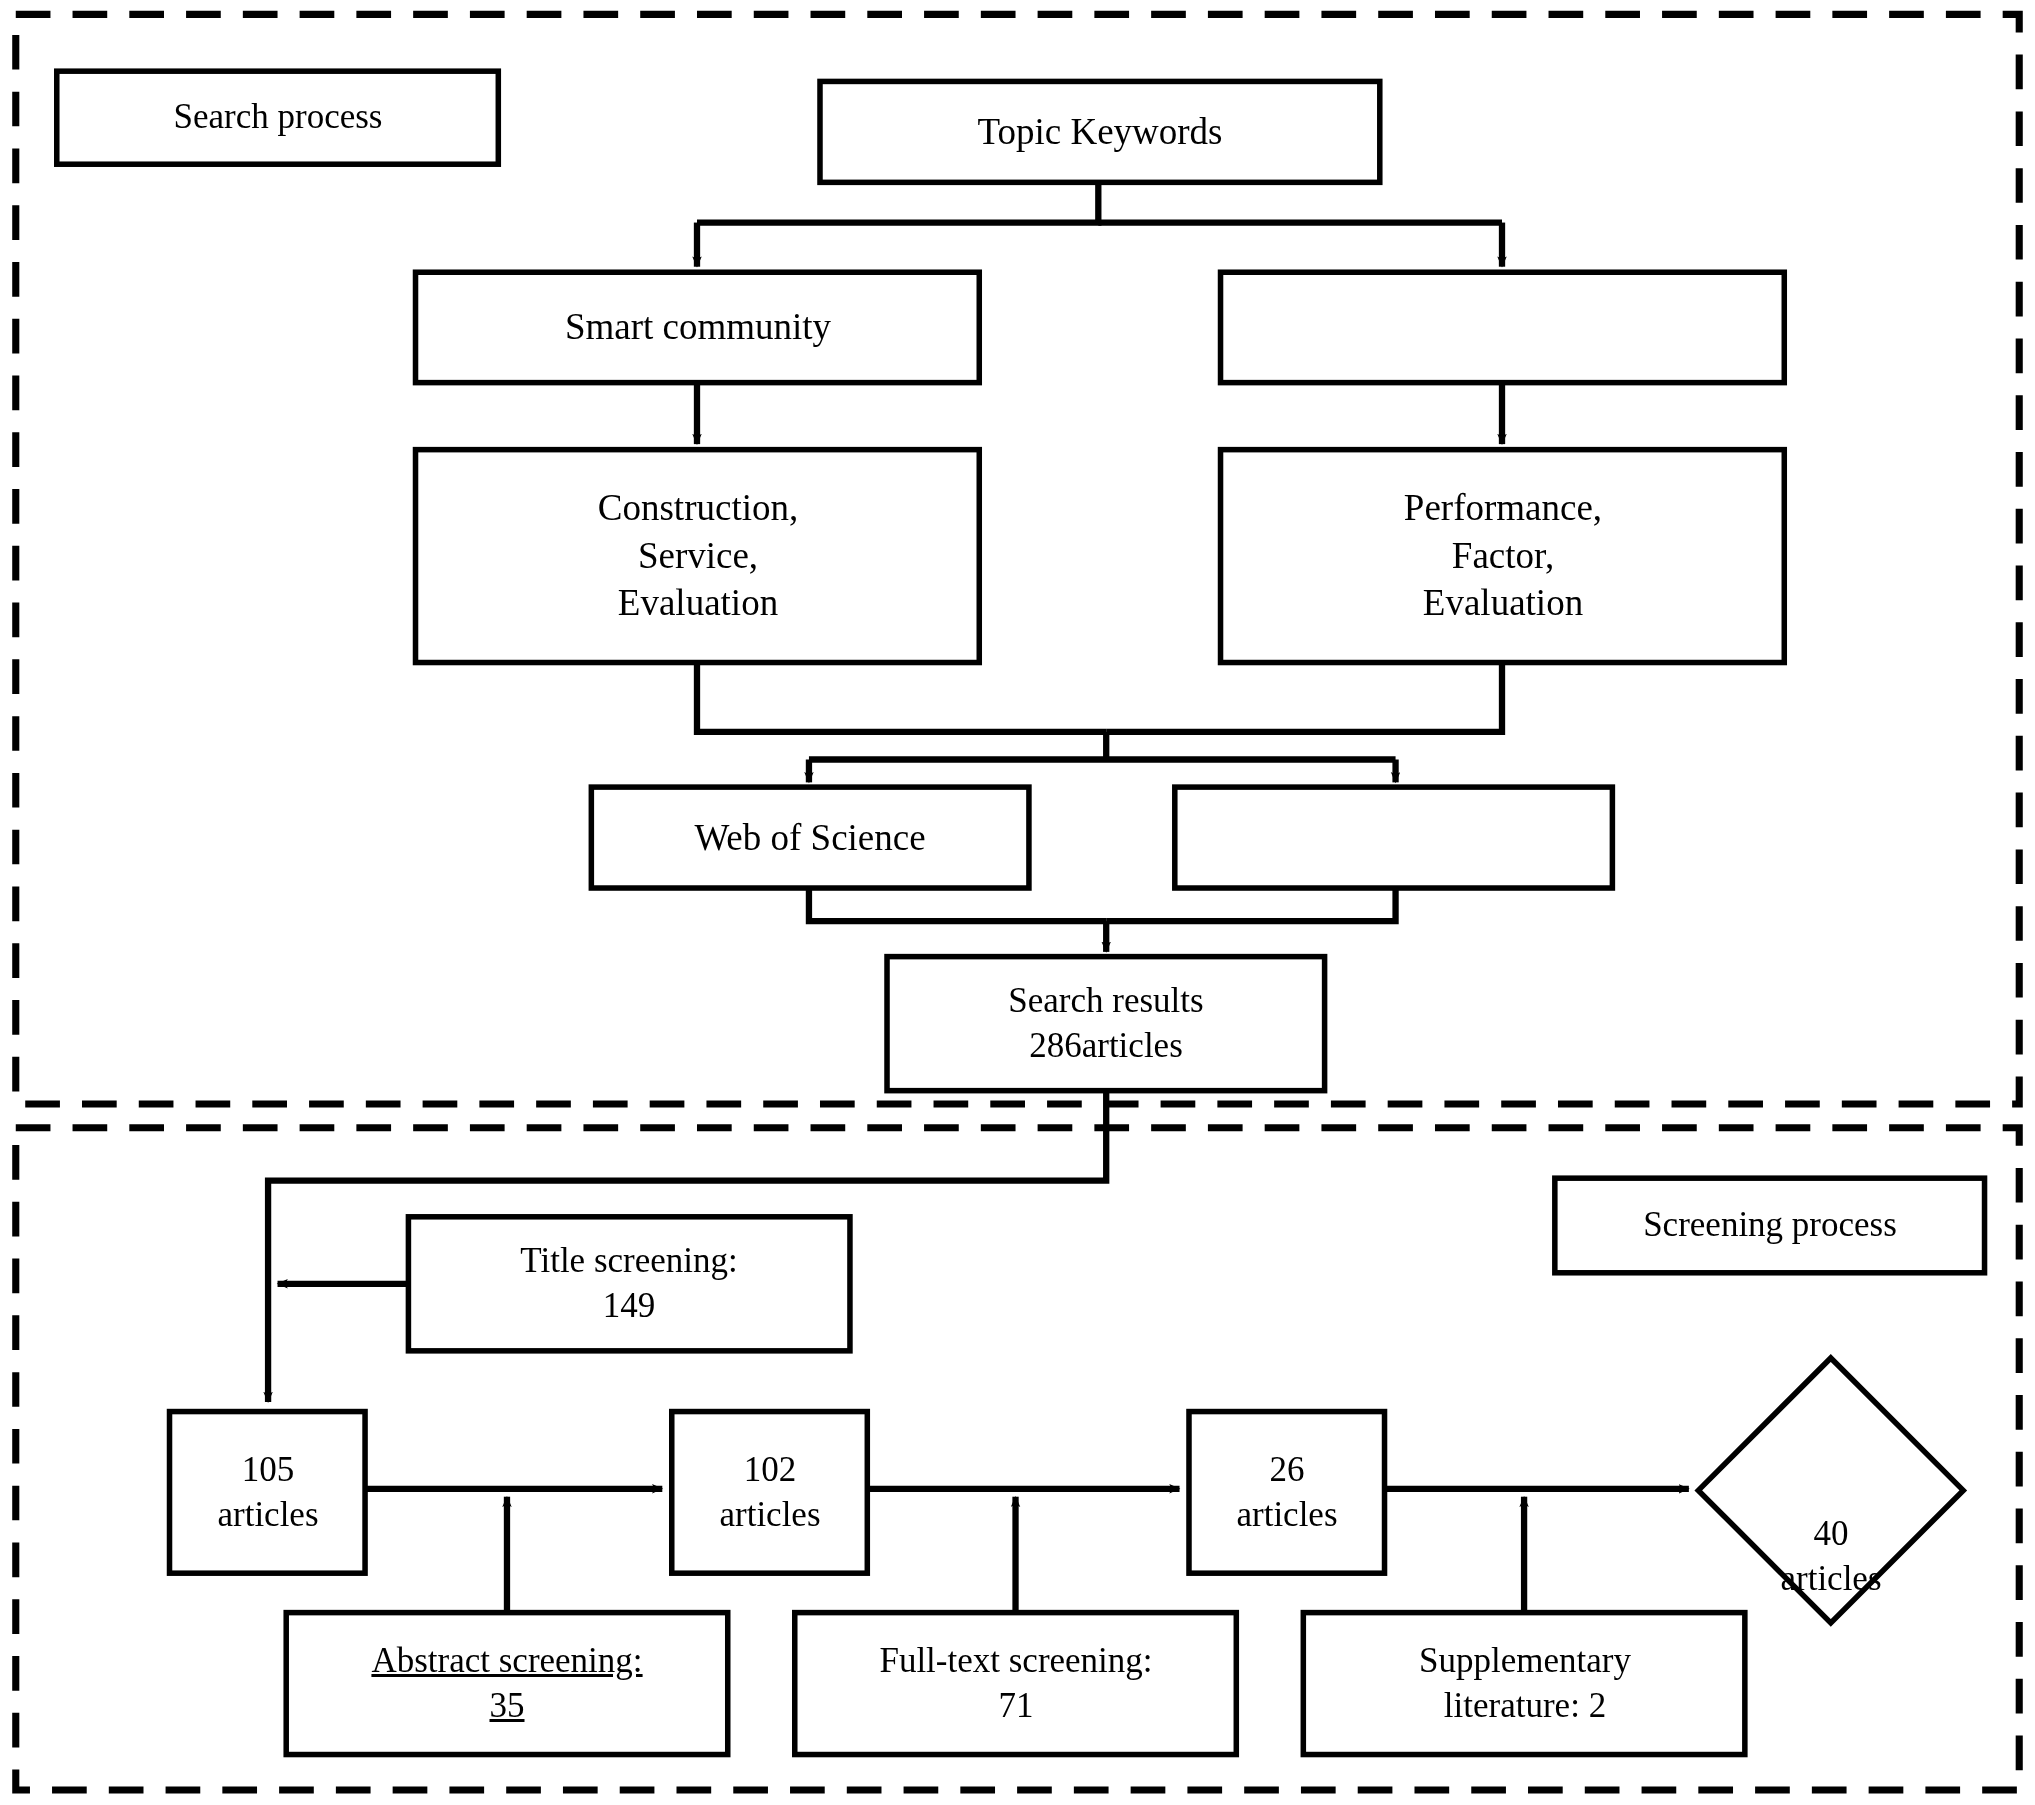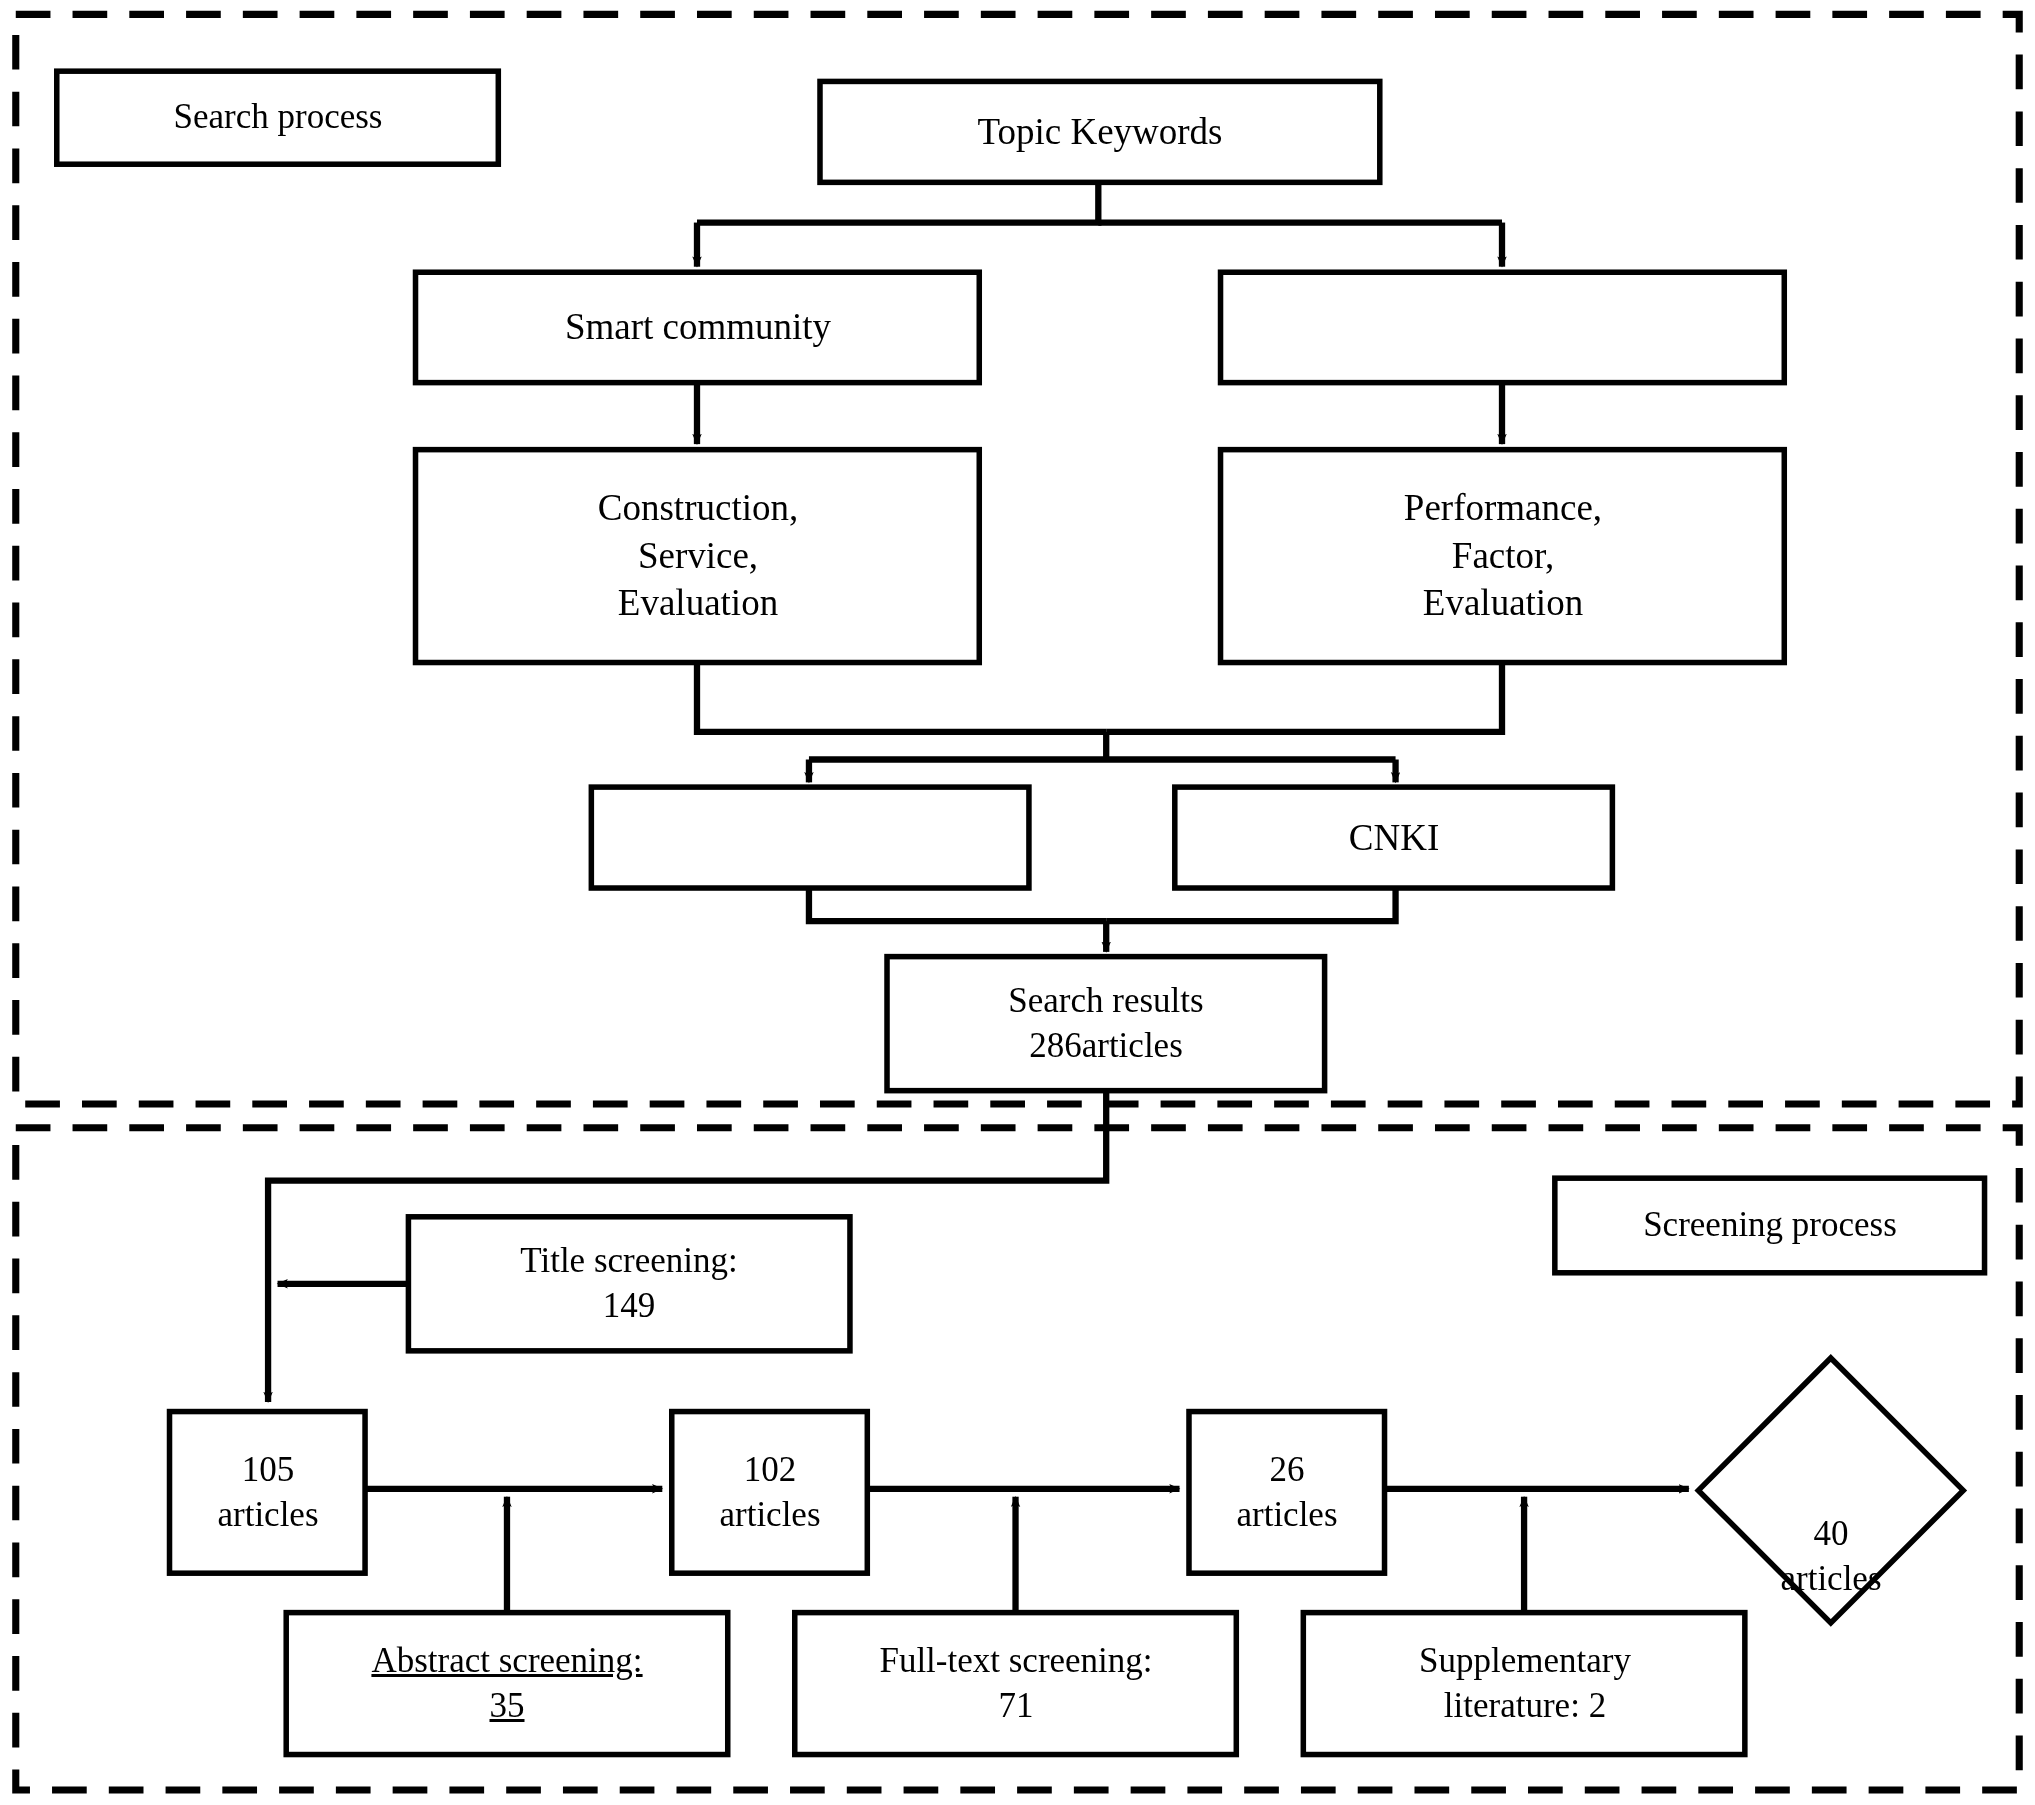--- a/index.html
+++ b/index.html
@@ -119,22 +119,22 @@
 
 
   <div class="nodelabel fs-lg" style="left:416px; top:449px; width:564px; height:213px;">Construction,
 Service,
 Evaluation</div>
 
   <div class="nodelabel fs-lg" style="left:1221px; top:449px; width:564px; height:213px;">Performance,
 Factor,
 Evaluation</div>
 
+  <div class="nodelabel fs-lg" style="left:591px; top:787px; width:438px; height:101px;">Web of Science</div>
 
-  <div class="nodelabel fs-lg" style="left:1175px; top:787px; width:438px; height:101px;">CNKI</div>
 
   <div class="nodelabel fs-md" style="left:887px; top:957px; width:438px; height:134px;">Search results
 286articles</div>
 
   <div class="nodelabel fs-md" style="left:1555px; top:1178px; width:430px; height:95px;">Screening process</div>
 
   <div class="nodelabel fs-md" style="left:408px; top:1217px; width:442px; height:134px;">Title screening:
 149</div>
 
   <div class="nodelabel fs-md" style="left:170px; top:1412px; width:196px; height:162px;">105

